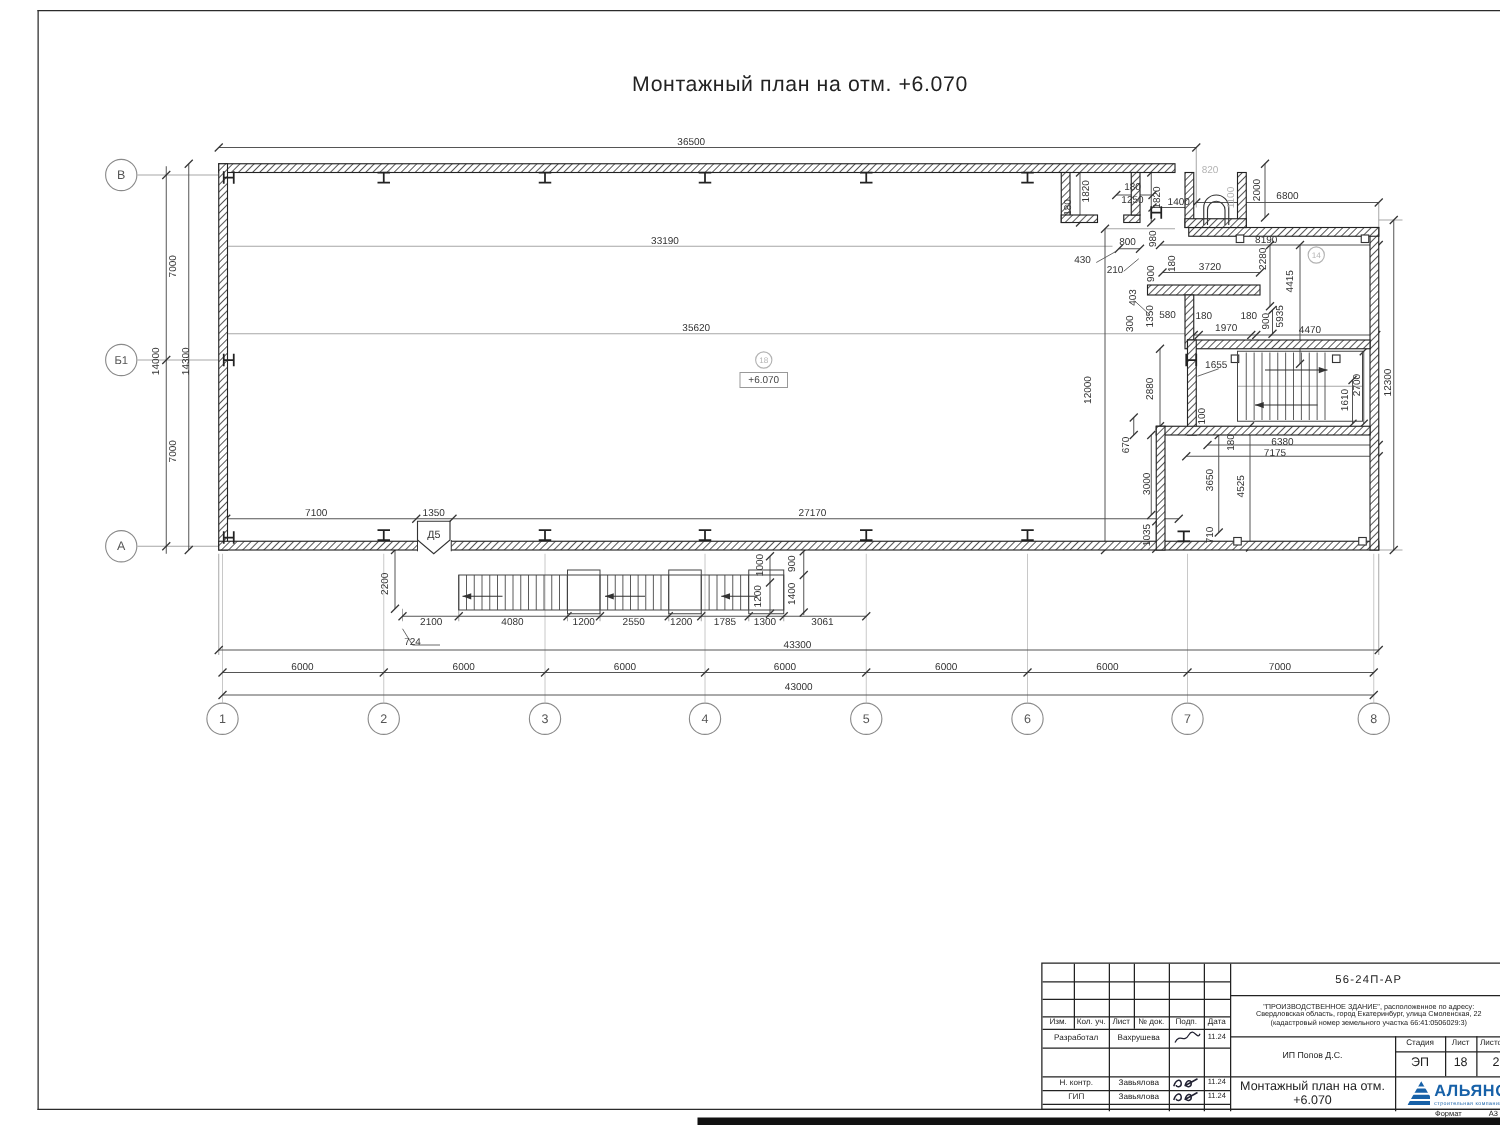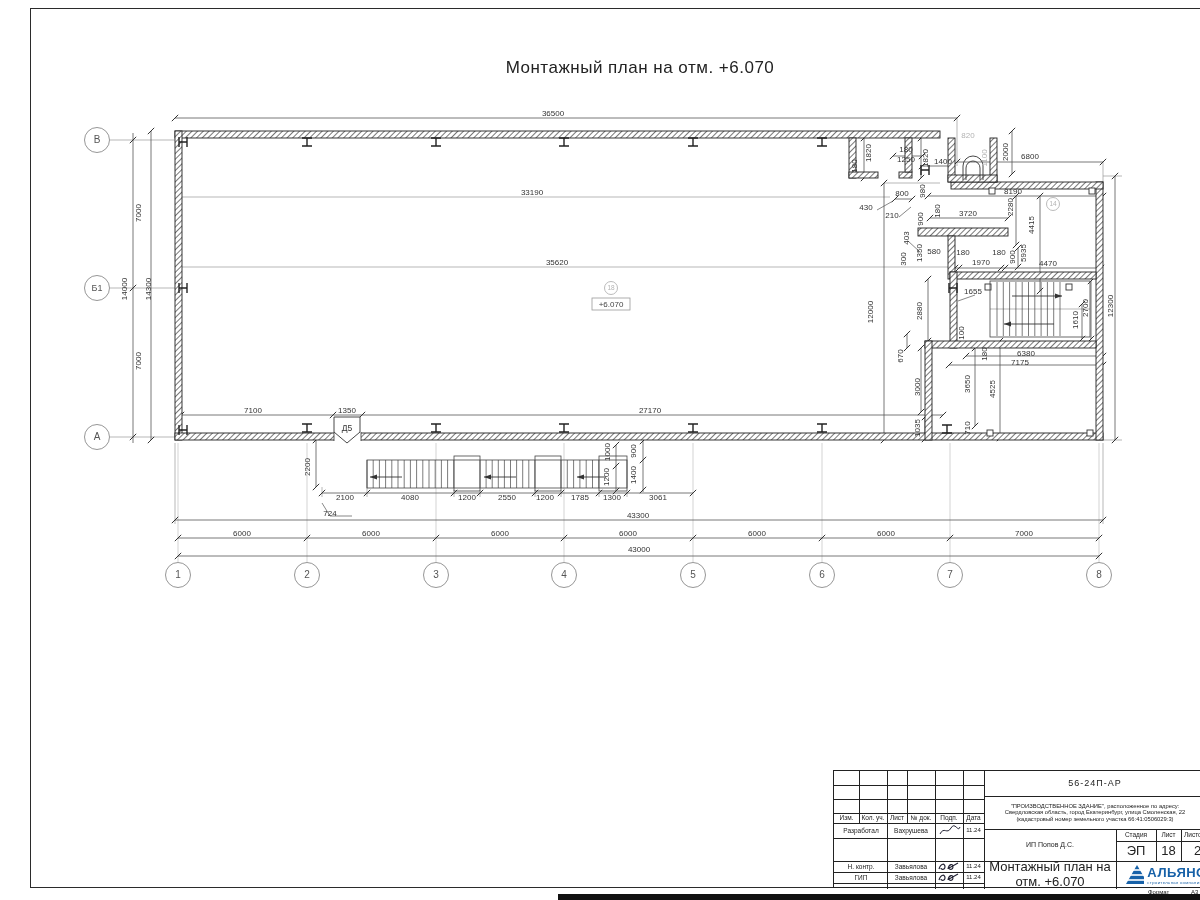--- a/index.html
+++ b/index.html
@@ -8,21 +8,21 @@
   #plan{position:absolute;left:0;top:0;}
   .frame-line{position:absolute;background:#2b2b2b;}
   #sheet-title{position:absolute;left:400px;top:58px;width:480px;text-align:center;
     font-size:17px;letter-spacing:.5px;color:#222;}
   
   #tb{position:absolute;left:833px;top:770px;width:372px;height:118px;border:1.5px solid #222;box-sizing:border-box;}
   .vl{position:absolute;width:1px;background:#222;}
   .hl{position:absolute;height:1px;background:#222;}
   .cell{position:absolute;display:flex;align-items:center;justify-content:center;
     color:#222;text-align:center;line-height:1.15;overflow:hidden;}
-  .c65{font-size:6.5px;} .c6{font-size:6px;} .c58{font-size:5.8px;} .c75{font-size:13px;}
+  .c65{font-size:6.5px;} .c6{font-size:6px;} .c58{font-size:5.8px;} .c75{font-size:10px;}
   .c9{font-size:9px;letter-spacing:1px;} .c7{font-size:7px;}
   #logo-cell{position:absolute;display:flex;align-items:center;}
   #logo-name{font-size:13px;font-weight:bold;color:#1761a8;letter-spacing:.5px;}
   #logo-tag{font-size:4.2px;color:#1761a8;letter-spacing:.4px;}
   #format-row{position:absolute;left:1040px;top:888px;width:160px;height:9px;color:#222;font-size:6px;}
   #format-row span{position:absolute;top:1px;}
   #black-bar{position:absolute;left:558px;top:894px;width:642px;height:6px;background:#111;}
 </style>
 </head>
 <body>

